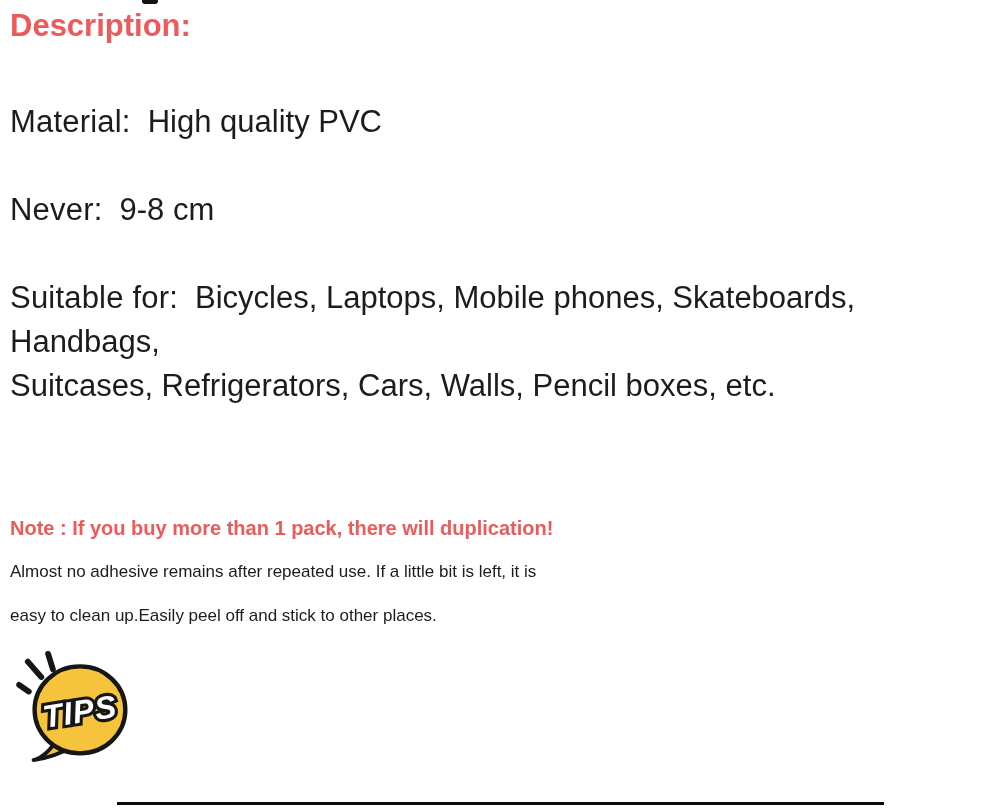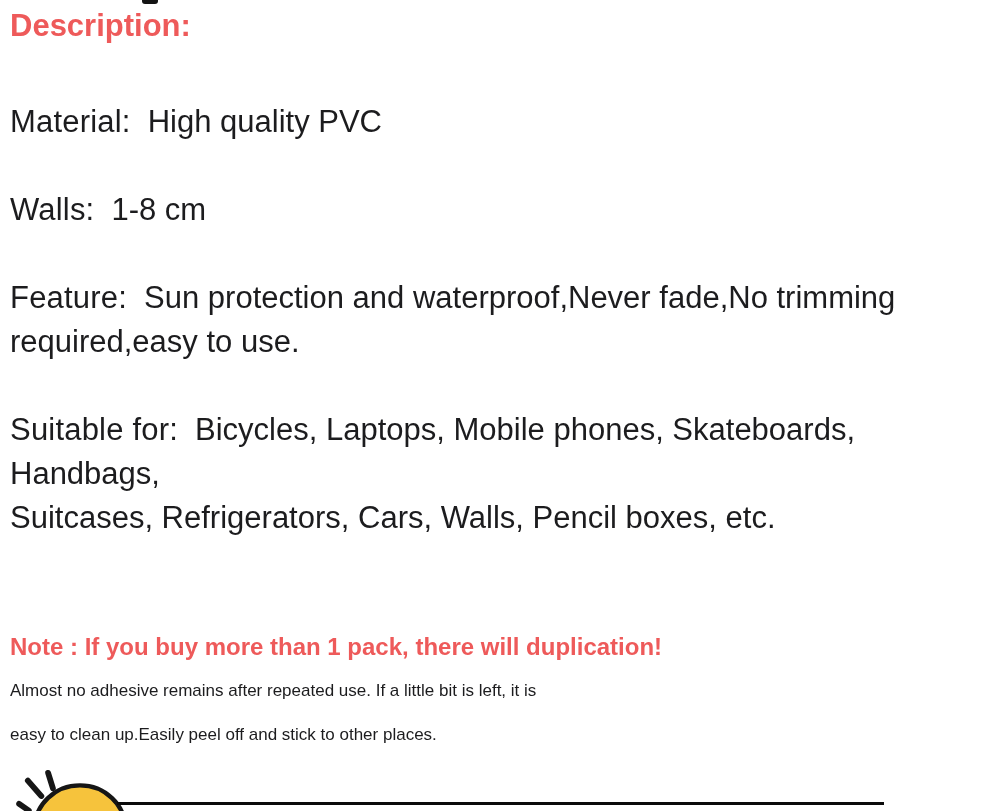--- a/index.html
+++ b/index.html
@@ -31,22 +31,22 @@
   .specs {
     margin-top: 10px;
     font-size: 31px;
     line-height: 44px;
     white-space: pre-line;
     max-width: 985px;
   }
   .spec-label { letter-spacing: 0.2px; }
   .spec-label::after { content: ""; display: inline-block; width: 17px; }
   .note-heading {
-    margin-top: 41px;
-    font-size: 24px;
+    margin-top: 54px;
+    font-size: 20px;
     line-height: 44px;
     font-weight: bold;
     color: #ee5a5a;
   }
   .note-body {
     font-size: 17px;
     line-height: 44px;
     white-space: pre-line;
     max-width: 985px;
   }
@@ -67,23 +67,21 @@
 <body>
 
 <div class="page">
 
   <div class="crop-artifact"></div>
 
   <h1 class="desc-heading">Description:</h1>
 
   <div class="specs">
     <div><span class="spec-label">Material:</span><span>High quality PVC</span></div>
-    <div><span class="spec-label">Walls:</span><span>1-8 cm</span></div>
-    <div><span class="spec-label">Feature:</span><span>Sun protection and waterproof,Never fade,No trimming
-required,easy to use.</span></div>
+    <div><span class="spec-label">Never:</span><span>9-8 cm</span></div>
     <div><span class="spec-label">Suitable for:</span><span>Bicycles, Laptops, Mobile phones, Skateboards, Handbags,
 Suitcases, Refrigerators, Cars, Walls, Pencil boxes, etc.</span></div>
   </div>
 
   <div class="note-heading">Note : If you buy more than 1 pack, there will duplication!</div>
   <div class="note-body">Almost no adhesive remains after repeated use. If a little bit is left, it is
 easy to clean up.Easily peel off and stick to other places.</div>
 
   <svg class="tips-graphic" viewBox="0 0 130 116" xmlns="http://www.w3.org/2000/svg">
 

